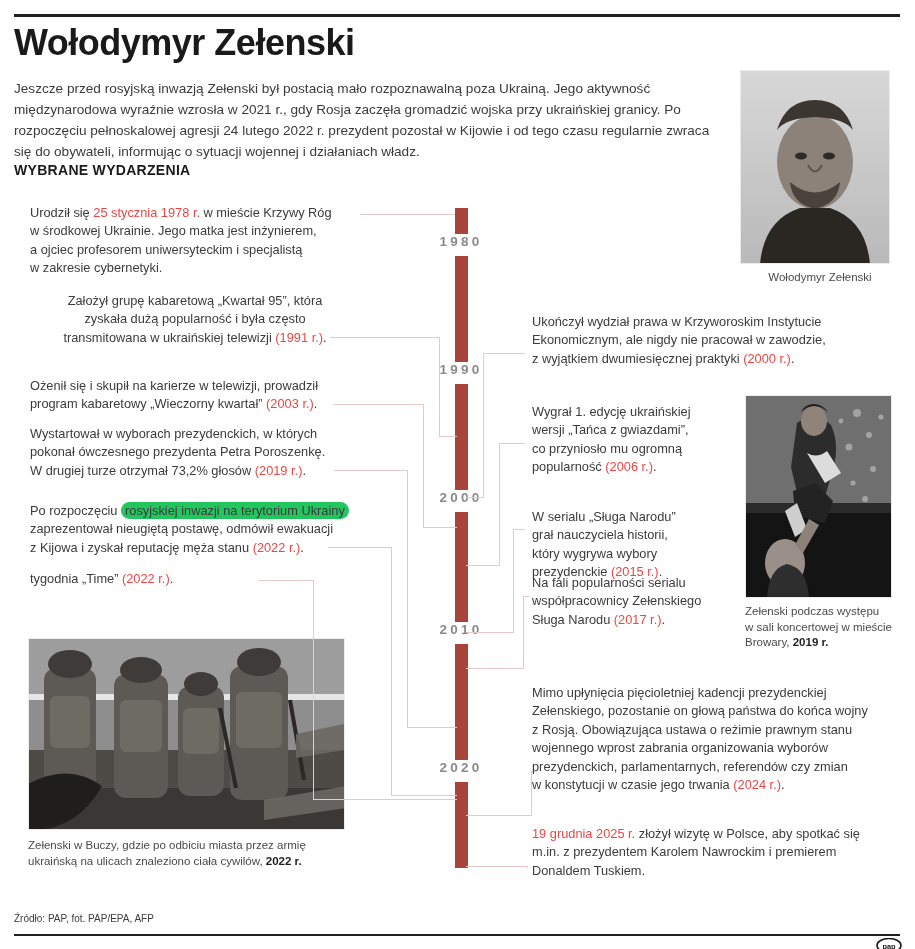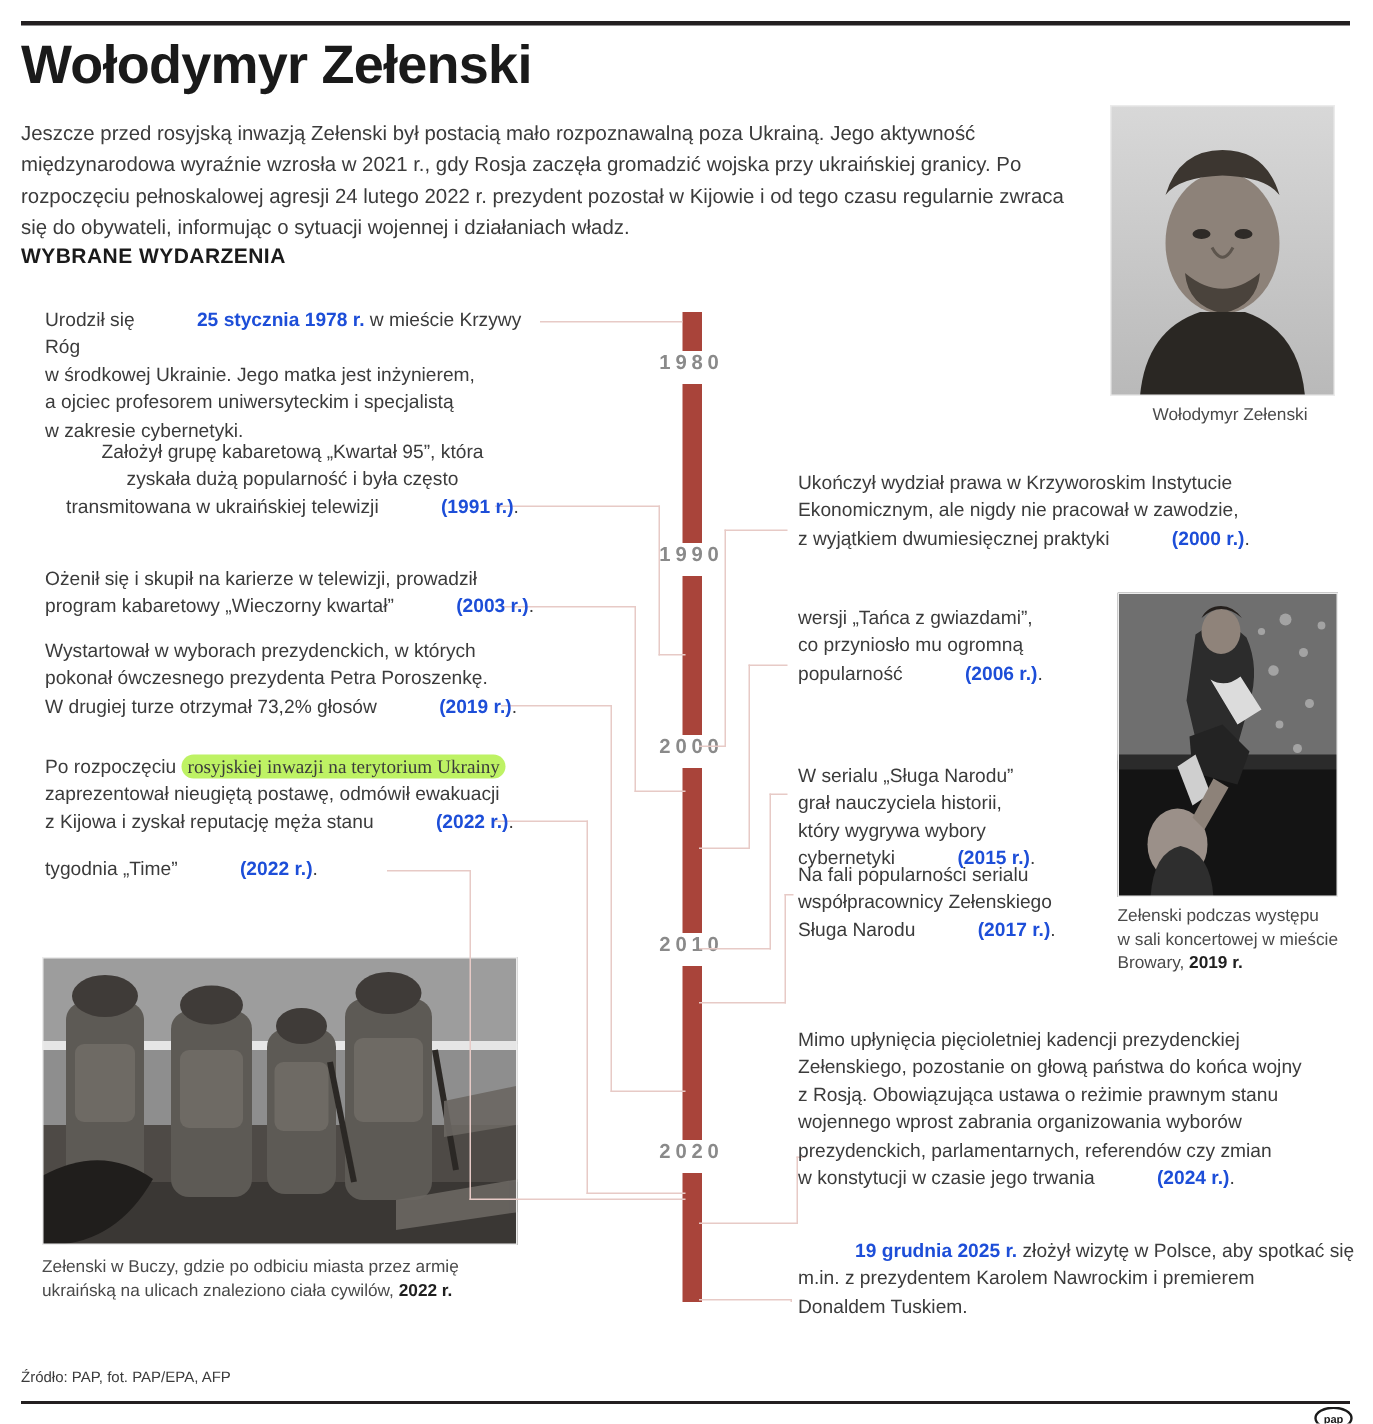--- a/index.html
+++ b/index.html
@@ -50,23 +50,23 @@
 
   
   .conn{position:absolute;background:#e7cac6;}
   .conn.h{height:1.4px;}
   .conn.v{width:1.4px;}
 
   
   .evt{
     position:absolute;font-size:12.8px;line-height:18.4px;color:#3b3b3b;
   }
-  .evt b{color:#1d4ed8;font-weight:bold;margin-left:38px;}
+  .evt b{color:#ef4444;font-weight:normal;}
   .evt .hl{
-    background:#bef264;padding:1px 4px;border-radius:9px;color:#3b3b3b;font-family:Liberation Serif, serif;
+    background:#22c55e;padding:1px 4px;border-radius:9px;color:#3b3b3b;
   }
   .evt.right{}
 
   
   .source{
     position:absolute;left:14px;top:913px;
     font-size:10px;color:#3b3b3b;
   }
   .bottom-rule{
     position:absolute;left:14px;top:934px;width:886px;height:2px;background:#231f20;
@@ -298,33 +298,34 @@
 
   <div class="evt right" style="left:532px;top:313px;width:370px;">
     <div>Ukończył wydział prawa w Krzyworoskim Instytucie</div>
     <div>Ekonomicznym, ale nigdy nie pracował w zawodzie,</div>
     <div>
       <span>z wyjątkiem dwumiesięcznej praktyki </span><b>(2000 r.)</b><span>.</span>
     </div>
   </div>
 
   <div class="evt right" style="left:532px;top:403px;width:200px;">
+    <div>Wygrał 1. edycję ukraińskiej</div>
     <div>wersji „Tańca z gwiazdami”,</div>
     <div>co przyniosło mu ogromną</div>
     <div>
       <span>popularność </span><b>(2006 r.)</b><span>.</span>
     </div>
   </div>
 
   <div class="evt right" style="left:532px;top:508px;width:200px;">
     <div>W serialu „Sługa Narodu”</div>
     <div>grał nauczyciela historii,</div>
     <div>który wygrywa wybory</div>
     <div>
-      <span>cybernetyki </span><b>(2015 r.)</b><span>.</span>
+      <span>prezydenckie </span><b>(2015 r.)</b><span>.</span>
     </div>
   </div>
 
   <div class="evt right" style="left:532px;top:574px;width:200px;">
     <div>Na fali popularności serialu</div>
     <div>współpracownicy Zełenskiego</div>
     <div>
       <span>Sługa Narodu </span><b>(2017 r.)</b><span>.</span>
     </div>
   </div>

